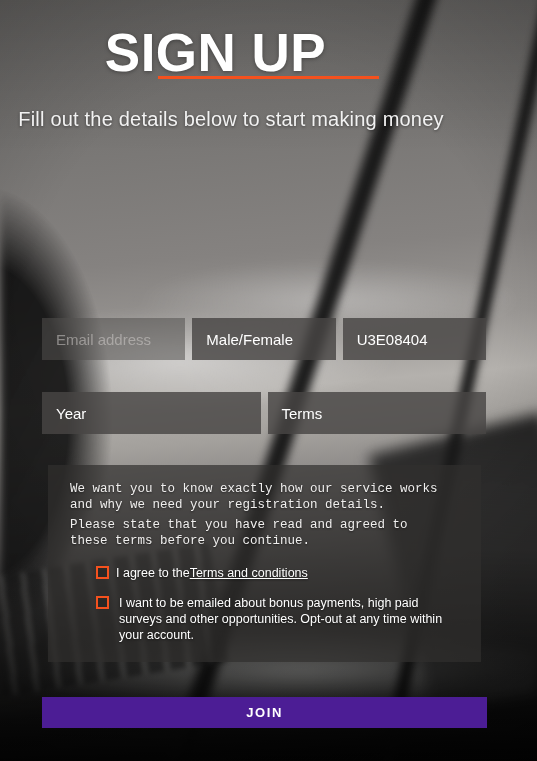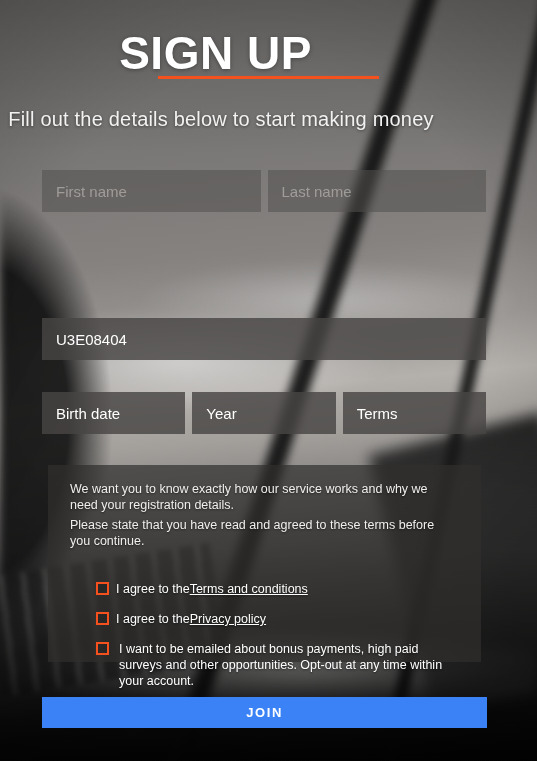--- a/index.html
+++ b/index.html
@@ -131,40 +131,40 @@
     inset: 0;
   }
 
   .title {
     position: absolute;
     top: 26px;
     left: 0;
     width: 431px;
     text-align: center;
     color: #ffffff;
-    font-size: 46px;
+    font-size: 53px;
     font-weight: bold;
     letter-spacing: 0.5px;
     line-height: 54px;
     text-shadow: 0 1px 4px rgba(0,0,0,0.35);
   }
 
   .title-rule {
     position: absolute;
     top: 76px;
     left: 158px;
     width: 221px;
     height: 3px;
     background: #f4511e;
   }
 
   .subtitle {
     position: absolute;
     top: 108px;
-    left: 0;
+    left: 10px;
     width: 442px;
     text-align: center;
     color: #f2f2f2;
     font-size: 20px;
     font-weight: normal;
     letter-spacing: 0.2px;
     text-shadow: 0 1px 3px rgba(0,0,0,0.45);
   }
 
   
@@ -213,24 +213,25 @@
     padding: 16px 22px 0 22px;
   }
 
   .terms-copy {
     color: #f0efee;
     font-size: 12.5px;
     line-height: 16px;
     margin: 0 0 4px 0;
     max-width: 375px;
     text-shadow: 0 1px 2px rgba(0,0,0,0.5);
+    font-family: Liberation Mono, monospace;
   }
 
   .check-list {
-    margin-top: 32px;
+    margin-top: 16px;
   }
 
   .check-row {
     display: flex;
     align-items: flex-start;
     margin-bottom: 14px;
     padding-left: 26px;
   }
 
   .checkbox {
@@ -260,21 +261,21 @@
   .check-row.wide { padding-left: 26px; }
   .check-row.wide .checkbox { margin-right: 10px; }
 
   
   .join-button {
     position: absolute;
     left: 42px;
     top: 697px;
     width: 445px;
     height: 31px;
-    background: #3b82f6;
+    background: #4c1d95;
     color: #ffffff;
     border: none;
     font-family: "Liberation Sans", sans-serif;
     font-size: 13px;
     font-weight: bold;
     letter-spacing: 1.6px;
     cursor: pointer;
     display: flex;
     align-items: center;
     justify-content: center;
@@ -295,53 +296,46 @@
   <div class="bg-layer bg-vignette"></div>
 
   <div id="content">
 
     <div class="title">SIGN UP</div>
 
     <div class="title-rule"></div>
 
     <div class="subtitle">Fill out the details below to start making money</div>
 
-    <div class="row row-1">
-      <div class="field half placeholder">First name</div>
-      <div class="field half placeholder">Last name</div>
-    </div>
 
 
     <div class="row row-3">
+      <div class="field third placeholder">Email address</div>
+      <div class="field third value">Male/Female</div>
       <div class="field third value">U3E08404</div>
     </div>
 
     <div class="row row-4">
-      <div class="field third value">Birth date</div>
       <div class="field third value">Year</div>
       <div class="field third value">Terms</div>
     </div>
 
     <div class="terms-box">
 
       <p class="terms-copy">We want you to know exactly how our service works and why we need your registration details.</p>
 
       <p class="terms-copy">Please state that you have read and agreed to these terms before you continue.</p>
 
       <div class="check-list">
 
         <div class="check-row">
           <span class="checkbox"></span>
           <span class="check-label"><span>I agree to the</span><a class="check-link">Terms and conditions</a></span>
         </div>
 
-        <div class="check-row">
-          <span class="checkbox"></span>
-          <span class="check-label"><span>I agree to the</span><a class="check-link">Privacy policy</a></span>
-        </div>
 
         <div class="check-row wide">
           <span class="checkbox"></span>
           <span class="check-label">I want to be emailed about bonus payments, high paid surveys and other opportunities. Opt-out at any time within your account.</span>
         </div>
 
       </div>
     </div>
 
     <button class="join-button">JOIN</button>

